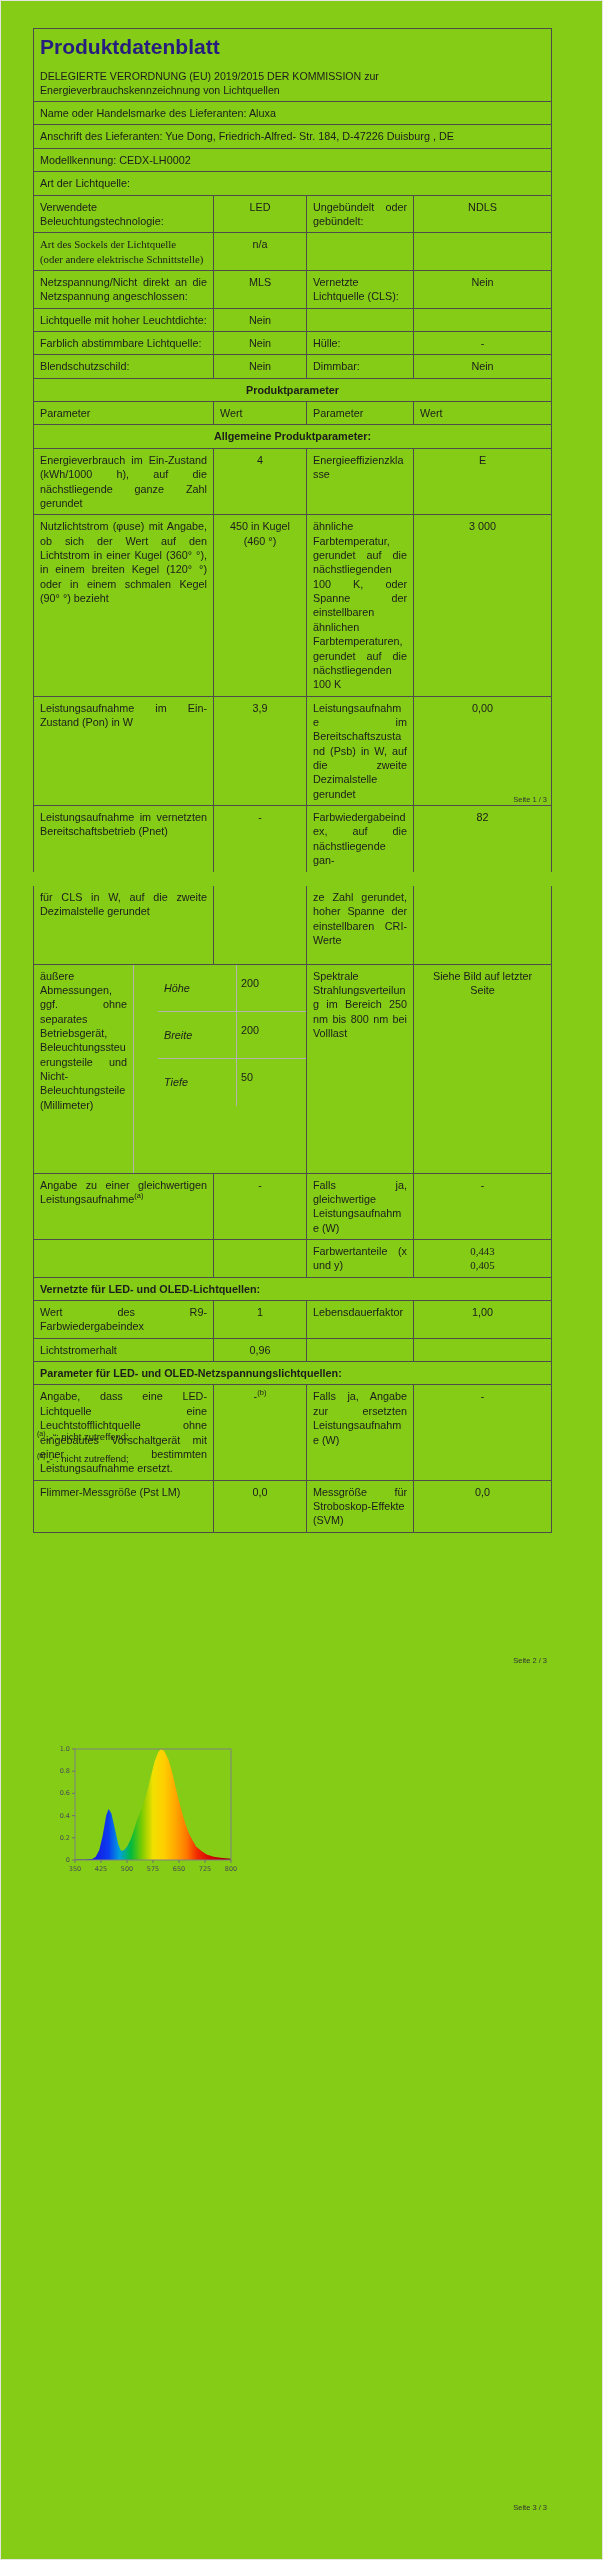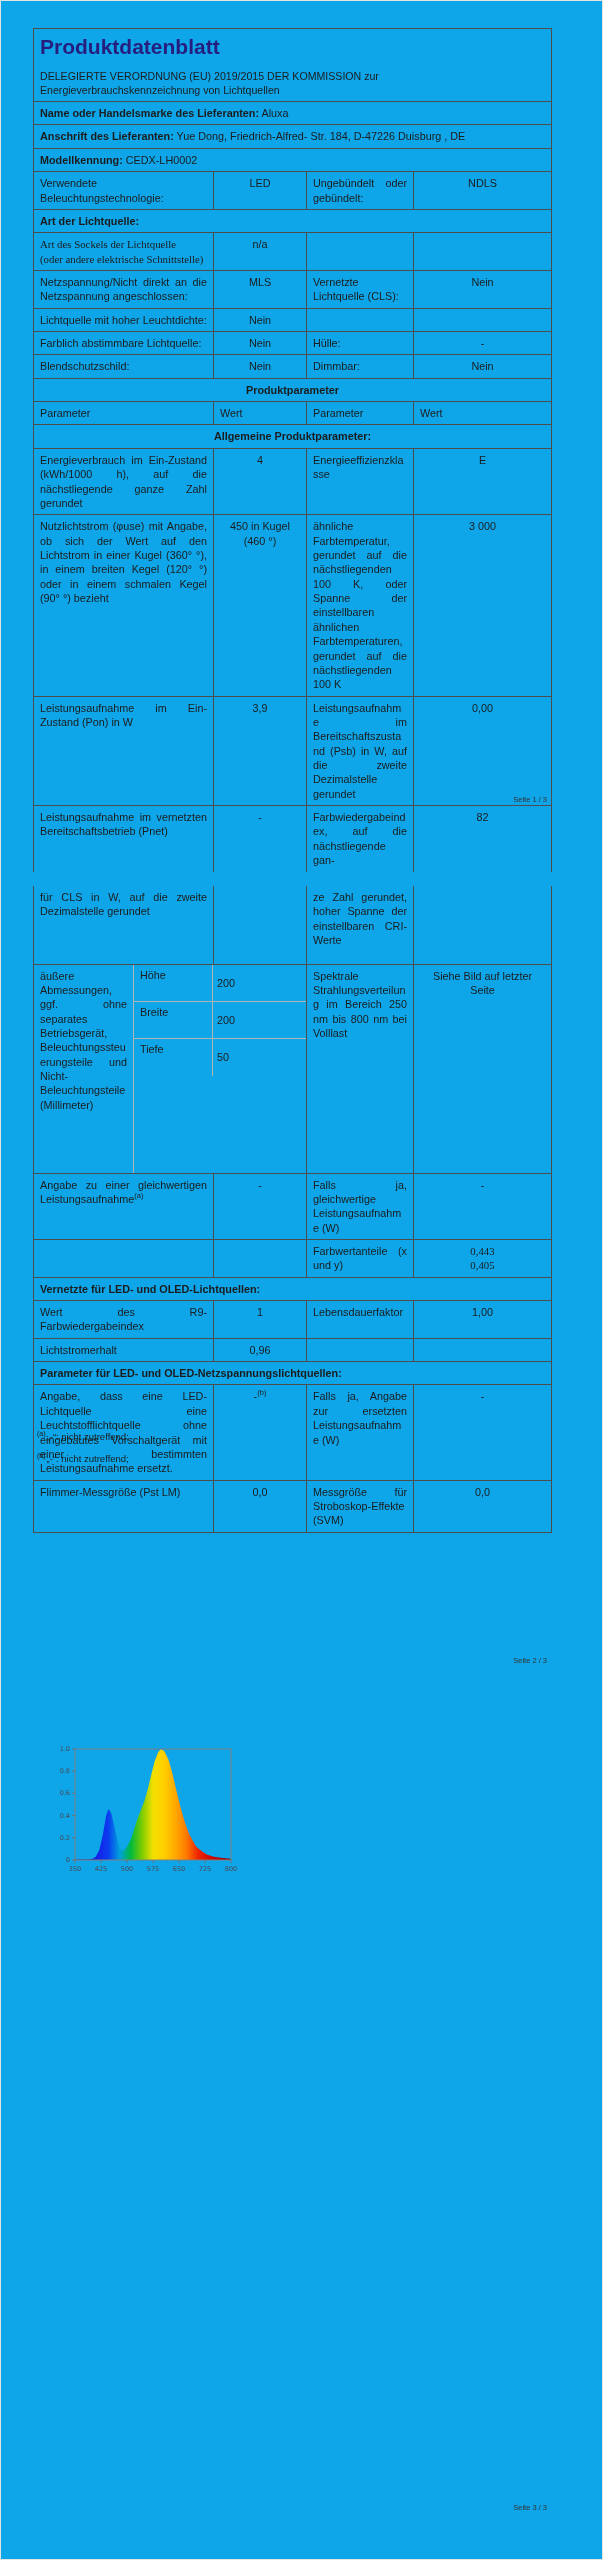--- a/index.html
+++ b/index.html
@@ -1,53 +1,53 @@
 <!DOCTYPE html>
 <html lang="de" style="--title-color: #261d7e;"><head>
 <meta charset="utf-8">
 <style>
   * { margin:0; padding:0; box-sizing:border-box; }
   html,body { background:#ffffff; }
   .canvas {
     position:relative; width:603px; height:2560px; margin:0 auto;
-    background:#0ea5e9; border:1px solid #e4e4e4;
+    background:#84cc16; border:1px solid #e4e4e4;
     font-family:"Liberation Sans", sans-serif; color:#1c1c1c;
     overflow:hidden;
   }
   .page-table {
     position:absolute; left:32px; width:518px;
     border-collapse:collapse; table-layout:fixed;
     font-size:10.8px; line-height:1.33;
   }
   .page-table td {
     border:1px solid #4d4d4d; vertical-align:top; padding:4px 6px;
     overflow-wrap:break-word; hyphens:auto;
   }
   .t1 { top:27px; }
   .t2 { top:885px; }
   .t1 tr.open td { border-bottom:none; }
   .t2 tr.open-top td { border-top:none; }
   .title-cell { padding:7px 4px 9px 4px; }
   .doc-title { font-size:21px; font-weight:bold; color:var(--title-color,#261d7e); margin:0 0 8px 0; }
   .subtitle { font-size:10.6px; white-space:pre-line; }
-  .lbl { font-weight:bold; }
+  .lbl { font-weight:normal; }
   .cell-p { text-align:justify; }
   .cell-v { text-align:center; }
   .center-bold { text-align:center; font-weight:bold; }
   .sect-bold { font-weight:bold; }
   .pre { white-space:pre-line;font-family:Liberation Serif, serif; }
   sup { font-size:7.5px; vertical-align:super; line-height:0; }
   .h78 td { height:78px; }
   td.dims-cell { padding:0; }
-  .dims-wrap { display:flex; align-items:stretch; min-height:208px; }
+  .dims-wrap { display:flex; align-items:stretch; min-height:208px;gap:24px; }
   .dims-label { width:100px; border-right:1px solid #b3b3b3; padding:4px 6px; text-align:justify; }
   .dims-rows { flex:1; display:flex; flex-direction:column; }
   .dims-row { display:flex; }
   .dims-row.b { border-bottom:1px solid #b3b3b3; }
-  .dims-name { width:79px; padding:3px 6px; border-right:1px solid #b3b3b3; }
+  .dims-name { width:79px; padding:16px 6px; border-right:1px solid #b3b3b3;font-style:italic; }
   .dims-val { flex:1; padding:11px 4px; }
   .footnote { position:absolute; left:36px; font-size:9.5px; }
   .footnote sup { font-size:7px; margin-right:1px; }
   .pagefoot { position:absolute; right:55px; font-size:7.5px; color:#333333; }
   .chart { position:absolute; left:30px; top:1738px; }
   .chart text { font-size:6.5px; fill:#4a4a55; font-family:"DejaVu Sans", sans-serif; }
   .chart .axisbox { fill:none; stroke:#808080; stroke-width:1; }
   .chart .tick { stroke:#707070; stroke-width:1; }
 </style>
 </head>
@@ -73,28 +73,28 @@
     <tr>
       <td colspan="4"><span class="lbl">Name oder Handelsmarke des Lieferanten:</span> <span>Aluxa</span></td>
     </tr>
     <tr>
       <td colspan="4"><span class="lbl">Anschrift des Lieferanten:</span> <span>Yue Dong, Friedrich-Alfred- Str. 184, D-47226 Duisburg , DE</span></td>
     </tr>
     <tr>
       <td colspan="4"><span class="lbl">Modellkennung:</span> <span>CEDX-LH0002</span></td>
     </tr>
     <tr>
+      <td colspan="4"><span class="lbl">Art der Lichtquelle:</span></td>
+    </tr>
+
+    <tr>
       <td class="cell-p">Verwendete Beleuchtungstechnologie:</td>
       <td class="cell-v">LED</td>
       <td class="cell-p">Ungebündelt oder gebündelt:</td>
       <td class="cell-v">NDLS</td>
-    </tr>
-
-    <tr>
-      <td colspan="4"><span class="lbl">Art der Lichtquelle:</span></td>
     </tr>
     <tr>
       <td class="cell-p pre">Art des Sockels der Lichtquelle
 (oder andere elektrische Schnittstelle)</td>
       <td class="cell-v">n/a</td>
       <td class="cell-p"></td>
       <td class="cell-v"></td>
     </tr>
     <tr>
       <td class="cell-p">Netzspannung/Nicht direkt an die Netzspannung angeschlossen:</td>

